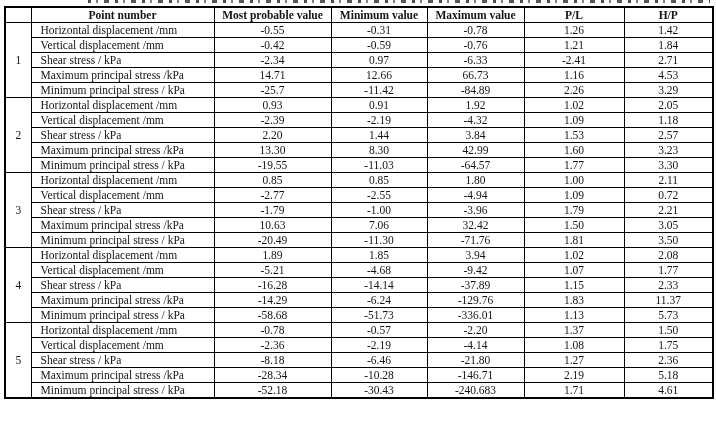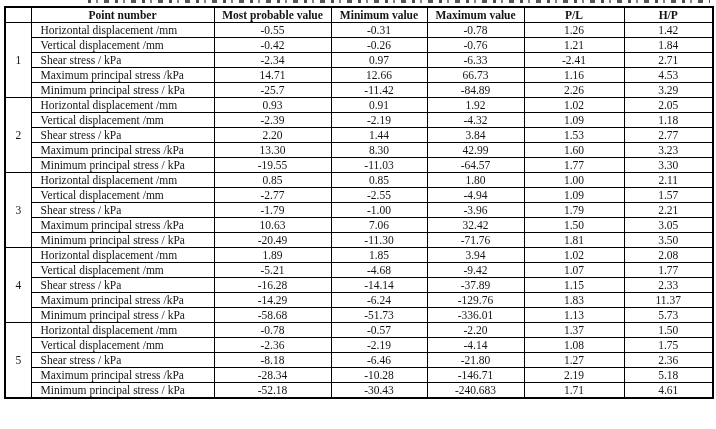--- a/index.html
+++ b/index.html
@@ -96,21 +96,21 @@
         <td class="label-cell">Horizontal displacement /mm</td>
         <td class="value-cell">-0.55</td>
         <td class="value-cell">-0.31</td>
         <td class="value-cell">-0.78</td>
         <td class="value-cell">1.26</td>
         <td class="value-cell">1.42</td>
       </tr>
       <tr>
         <td class="label-cell">Vertical displacement /mm</td>
         <td class="value-cell">-0.42</td>
-        <td class="value-cell">-0.26</td>
+        <td class="value-cell">-0.59</td>
         <td class="value-cell">-0.76</td>
         <td class="value-cell">1.21</td>
         <td class="value-cell">1.84</td>
       </tr>
       <tr>
         <td class="label-cell">Shear stress / kPa</td>
         <td class="value-cell">-2.34</td>
         <td class="value-cell">0.97</td>
         <td class="value-cell">-6.33</td>
         <td class="value-cell">-2.41</td>
@@ -148,21 +148,21 @@
         <td class="value-cell">-4.32</td>
         <td class="value-cell">1.09</td>
         <td class="value-cell">1.18</td>
       </tr>
       <tr>
         <td class="label-cell">Shear stress / kPa</td>
         <td class="value-cell">2.20</td>
         <td class="value-cell">1.44</td>
         <td class="value-cell">3.84</td>
         <td class="value-cell">1.53</td>
-        <td class="value-cell">2.77</td>
+        <td class="value-cell">2.57</td>
       </tr>
       <tr>
         <td class="label-cell">Maximum principal stress /kPa</td>
         <td class="value-cell">13.30</td>
         <td class="value-cell">8.30</td>
         <td class="value-cell">42.99</td>
         <td class="value-cell">1.60</td>
         <td class="value-cell">3.23</td>
       </tr>
       <tr>
@@ -181,21 +181,21 @@
         <td class="value-cell">1.80</td>
         <td class="value-cell">1.00</td>
         <td class="value-cell">2.11</td>
       </tr>
       <tr>
         <td class="label-cell">Vertical displacement /mm</td>
         <td class="value-cell">-2.77</td>
         <td class="value-cell">-2.55</td>
         <td class="value-cell">-4.94</td>
         <td class="value-cell">1.09</td>
-        <td class="value-cell">1.57</td>
+        <td class="value-cell">0.72</td>
       </tr>
       <tr>
         <td class="label-cell">Shear stress / kPa</td>
         <td class="value-cell">-1.79</td>
         <td class="value-cell">-1.00</td>
         <td class="value-cell">-3.96</td>
         <td class="value-cell">1.79</td>
         <td class="value-cell">2.21</td>
       </tr>
       <tr>

